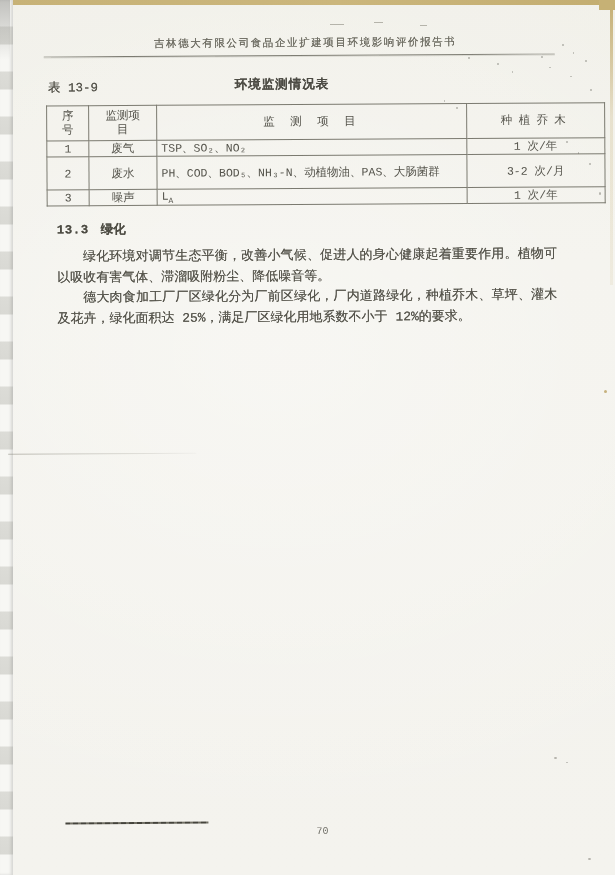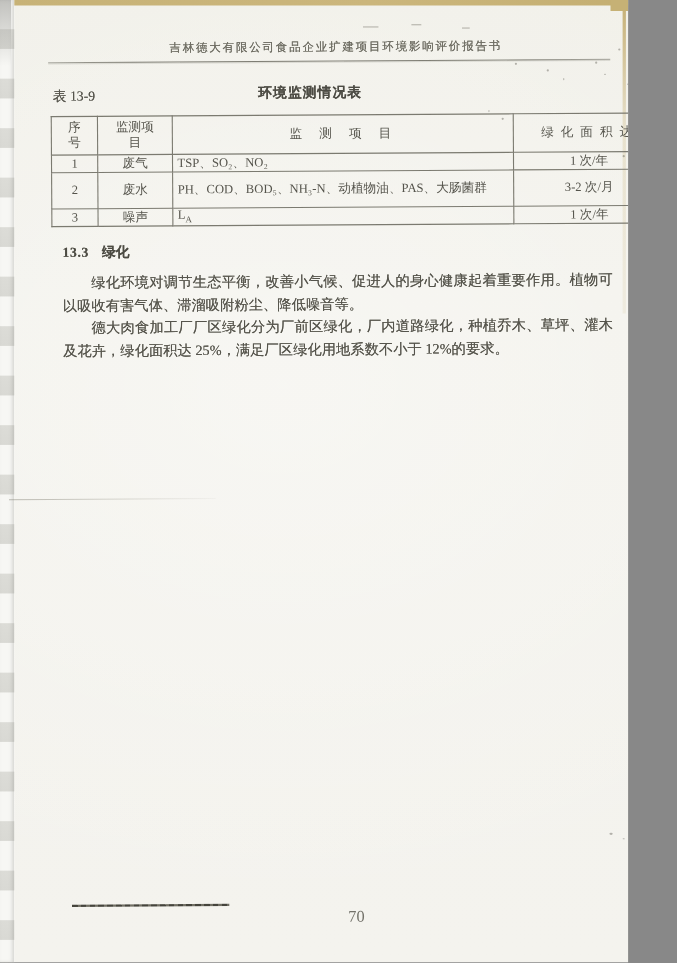--- a/index.html
+++ b/index.html
@@ -1,23 +1,23 @@
 <!DOCTYPE html>
 <html><head>
 <meta charset="utf-8">
 <style>
   html, body { margin: 0; padding: 0; background: #888; }
   .scan {
     position: relative;
-    width: 571px; height: 875px;
+    width: 615px; height: 875px;
     background:
       radial-gradient(ellipse 900px 700px at 45% 40%, rgba(255,255,255,0.35), rgba(255,255,255,0) 70%),
       linear-gradient(180deg, #f1f0e9 0%, #f3f2ec 30%, #f4f3ee 100%);
     overflow: hidden;
-    font-family: Liberation Serif, serif;
+    font-family: Liberation Mono, monospace;
     color: #50504a;
   }
   
   .top-band { position: absolute; left: 0; top: 0; width: 615px; height: 5px;
     background: linear-gradient(90deg, #c7b277 0%, #cbb67c 55%, #c3ad70 100%); }
   .right-tan { position: absolute; right: 2px; top: 5px; width: 3px; height: 280px;
     background: linear-gradient(180deg, rgba(196,173,112,0.95), rgba(196,173,112,0.25) 40%, rgba(196,173,112,0.12) 100%); }
   .corner-tan { position: absolute; right: 0; top: 0; width: 16px; height: 10px; background: #c6b175; }
   
   .left-strip { position: absolute; left: 0; top: 0; width: 13px; height: 875px;
@@ -71,21 +71,21 @@
     font-size: 13px; line-height: 20.5px; color: #55544c; text-align: justify; }
   .bodytext p { margin: 0; text-indent: 2em; }
 
   .crease { position: absolute; left: 8px; top: 452px; width: 188px; height: 1px;
     background: linear-gradient(90deg, rgba(138,136,124,0.55), rgba(138,136,124,0.3) 55%, rgba(138,136,124,0.05)); }
 
   .footer-rule { position: absolute; left: 63px; top: 821px; width: 143px; height: 2px;
     background: repeating-linear-gradient(90deg, #45443c 0 5px, #716f64 5px 8px); }
   .footer-org { position: absolute; left: 66px; top: 828px; font-size: 11px;
     letter-spacing: 1.2px; color: #686760; }
-  .page-num { position: absolute; left: 314px; top: 826px; font-size: 15px; color: #73726a; }
+  .page-num { position: absolute; left: 314px; top: 826px; font-size: 10px; color: #73726a; }
 
   .speck { position: absolute; border-radius: 50%; background: rgba(100,98,88,0.45); }
   .dash  { position: absolute; height: 1px; background: rgba(120,118,106,0.5); }
   .tan-dot { position: absolute; width: 3px; height: 3px; border-radius: 50%; background: rgba(186,160,96,0.8); }
 </style>
 </head>
 <body>
 
 <div class="scan">
 
@@ -108,21 +108,21 @@
           <tr class="hdr">
         <td class="c-no">
           <div>序</div>
           <div>号</div>
         </td>
         <td class="c-item">
           <div>监测项</div>
           <div>目</div>
         </td>
         <td class="c-par sp-wide" style="text-align:center;">监测项目</td>
-        <td class="c-frq sp-med">绿化面积达</td>
+        <td class="c-frq sp-med">种植乔木</td>
       </tr>
       <tr class="r1">
         <td class="c-no">1</td>
         <td class="c-item">废气</td>
         <td class="c-par">TSP、SO₂、NO₂</td>
         <td class="c-frq">1 次/年</td>
       </tr>
       <tr class="r2">
         <td class="c-no">2</td>
         <td class="c-item">废水</td>

